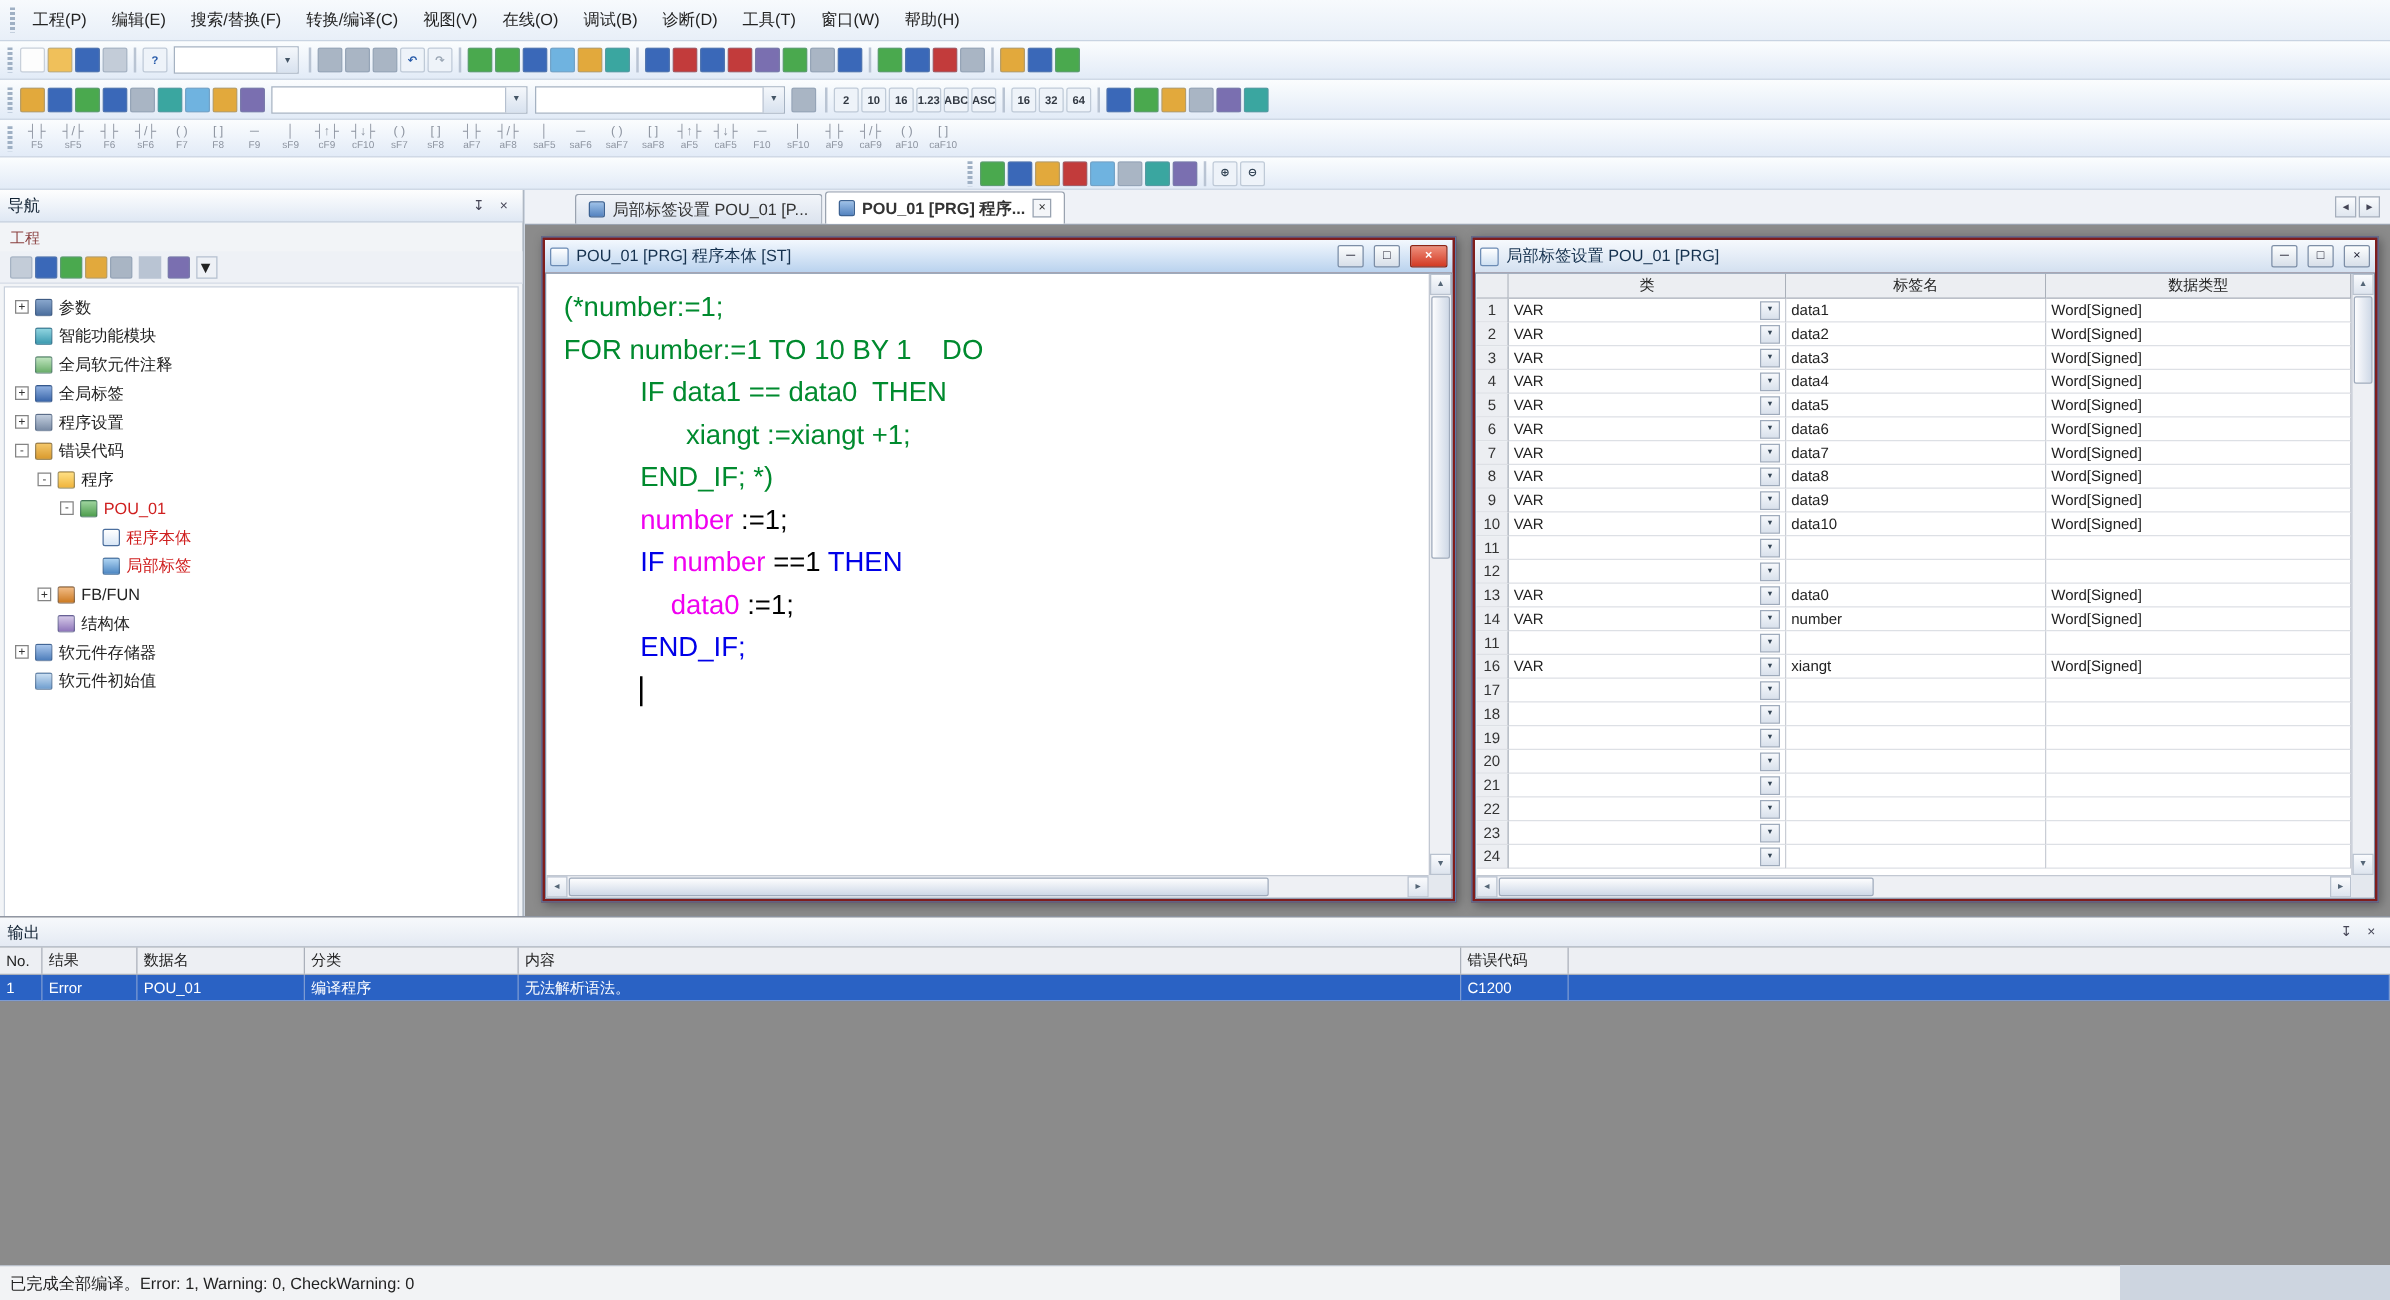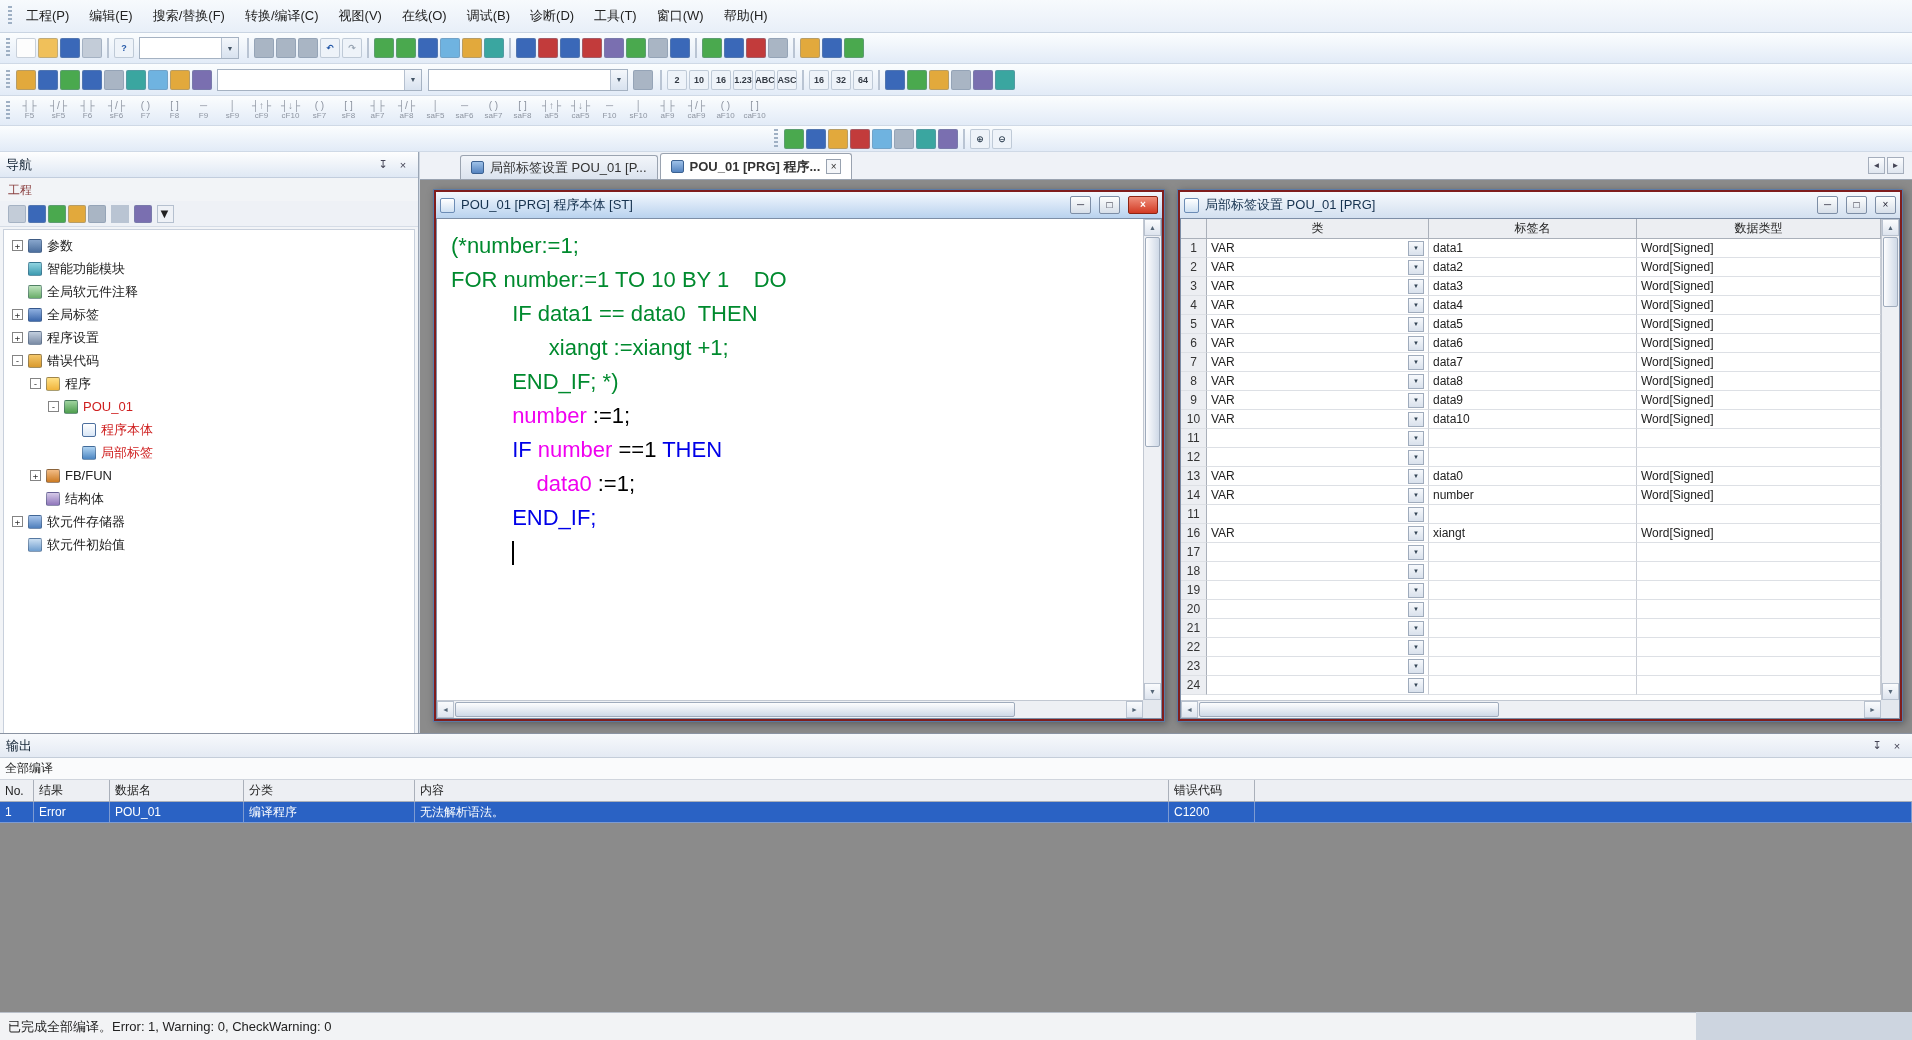--- a/index.html
+++ b/index.html
@@ -851,21 +851,20 @@
     </div>
   </div>
 </div>
 
 <div id="output">
   <div class="out-title">
     <span class="t">输出</span>
     <span class="mini-btn">↧</span>
     <span class="mini-btn">×</span>
   </div>
-  <div class="out-view">全部编译</div>
   <div class="out-head">
     <div class="oc w-no">No.</div>
     <div class="oc w-res">结果</div>
     <div class="oc w-dn">数据名</div>
     <div class="oc w-cat">分类</div>
     <div class="oc w-con">内容</div>
     <div class="oc w-ec">错误代码</div>
     <div class="oc w-fill"></div>
   </div>
   <div>

